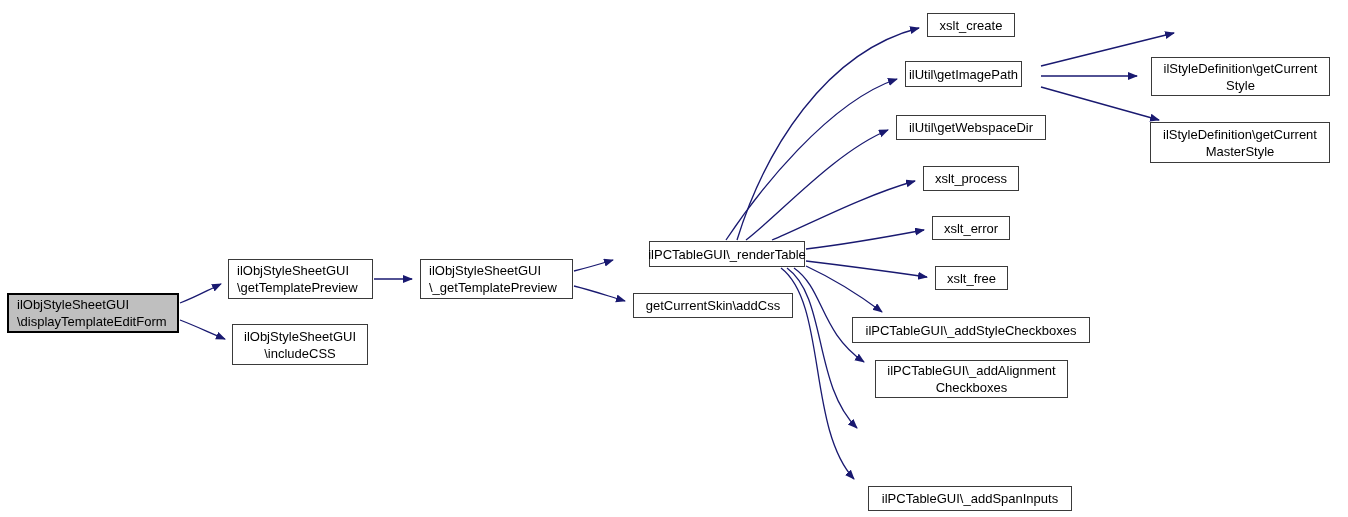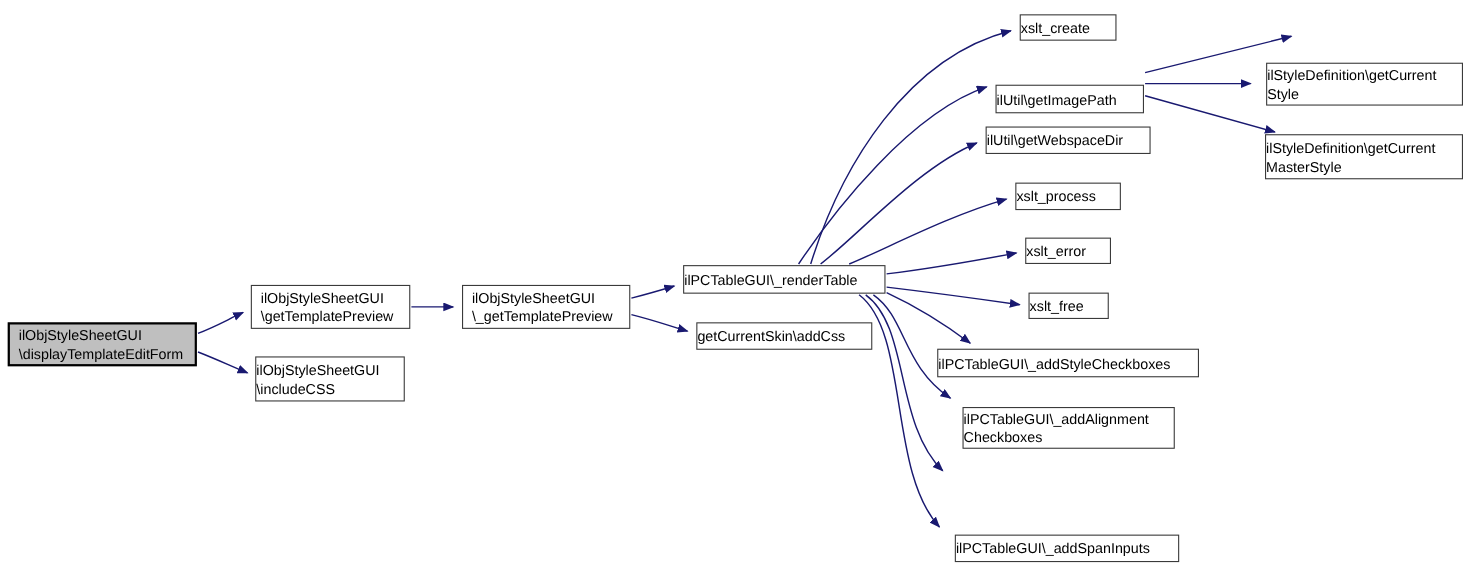--- a/index.html
+++ b/index.html
@@ -14,20 +14,21 @@
   .node{
     position:absolute;
     box-sizing:border-box;
     border:1.5px solid #3a3a3a;
     background:#ffffff;
     color:#000000;
     font-size:13px;
     line-height:17px;
     display:flex;
     flex-direction:column;
+    align-items:center;
     justify-content:center;
     white-space:nowrap;
     cursor:pointer;
   }
   .node.left-align{align-items:flex-start;padding-left:8px;}
   .node.selected{
     background:#bfbfbf;
     border:2px solid #000000;
     cursor:default;
   }
@@ -76,33 +77,33 @@
   <div class="node" style="left:232px;top:324px;width:136px;height:41px">
     <span>ilObjStyleSheetGUI</span>
     <span>\includeCSS</span>
   </div>
 
   <div class="node left-align" style="left:420px;top:259px;width:153px;height:40px">
     <span>ilObjStyleSheetGUI</span>
     <span>\_getTemplatePreview</span>
   </div>
 
-  <div class="node" style="left:621px;top:241px;width:184px;height:26px">
+  <div class="node" style="left:649px;top:241px;width:156px;height:26px">
     <span>ilPCTableGUI\_renderTable</span>
   </div>
 
   <div class="node" style="left:633px;top:293px;width:160px;height:25px">
     <span>getCurrentSkin\addCss</span>
   </div>
 
   <div class="node" style="left:927px;top:13px;width:88px;height:24px">
     <span>xslt_create</span>
   </div>
 
-  <div class="node" style="left:905px;top:77px;width:135px;height:26px">
+  <div class="node" style="left:905px;top:61px;width:117px;height:26px">
     <span>ilUtil\getImagePath</span>
   </div>
 
   <div class="node" style="left:896px;top:115px;width:150px;height:25px">
     <span>ilUtil\getWebspaceDir</span>
   </div>
 
   <div class="node" style="left:923px;top:166px;width:96px;height:25px">
     <span>xslt_process</span>
   </div>
@@ -112,21 +113,21 @@
   </div>
 
   <div class="node" style="left:935px;top:266px;width:73px;height:24px">
     <span>xslt_free</span>
   </div>
 
   <div class="node" style="left:852px;top:317px;width:238px;height:26px">
     <span>ilPCTableGUI\_addStyleCheckboxes</span>
   </div>
 
-  <div class="node" style="left:875px;top:370px;width:193px;height:38px">
+  <div class="node" style="left:875px;top:360px;width:193px;height:38px">
     <span>ilPCTableGUI\_addAlignment</span>
     <span>Checkboxes</span>
   </div>
 
 
   <div class="node" style="left:868px;top:486px;width:204px;height:25px">
     <span>ilPCTableGUI\_addSpanInputs</span>
   </div>
 
 

